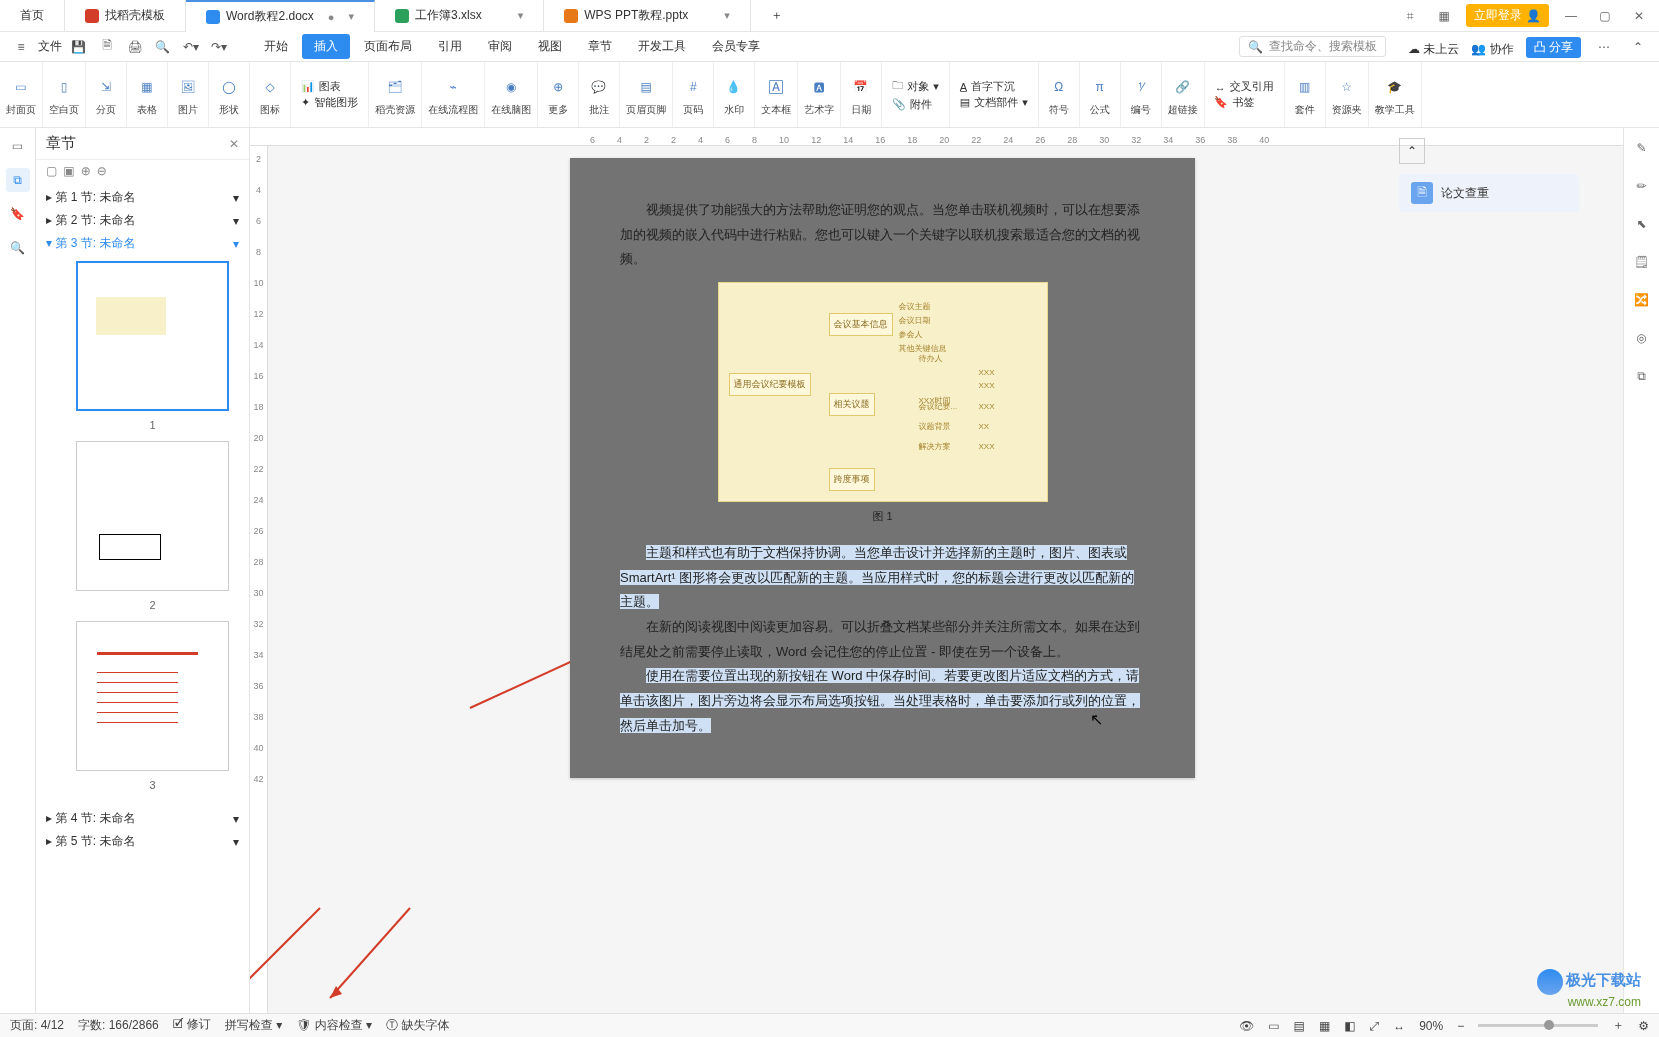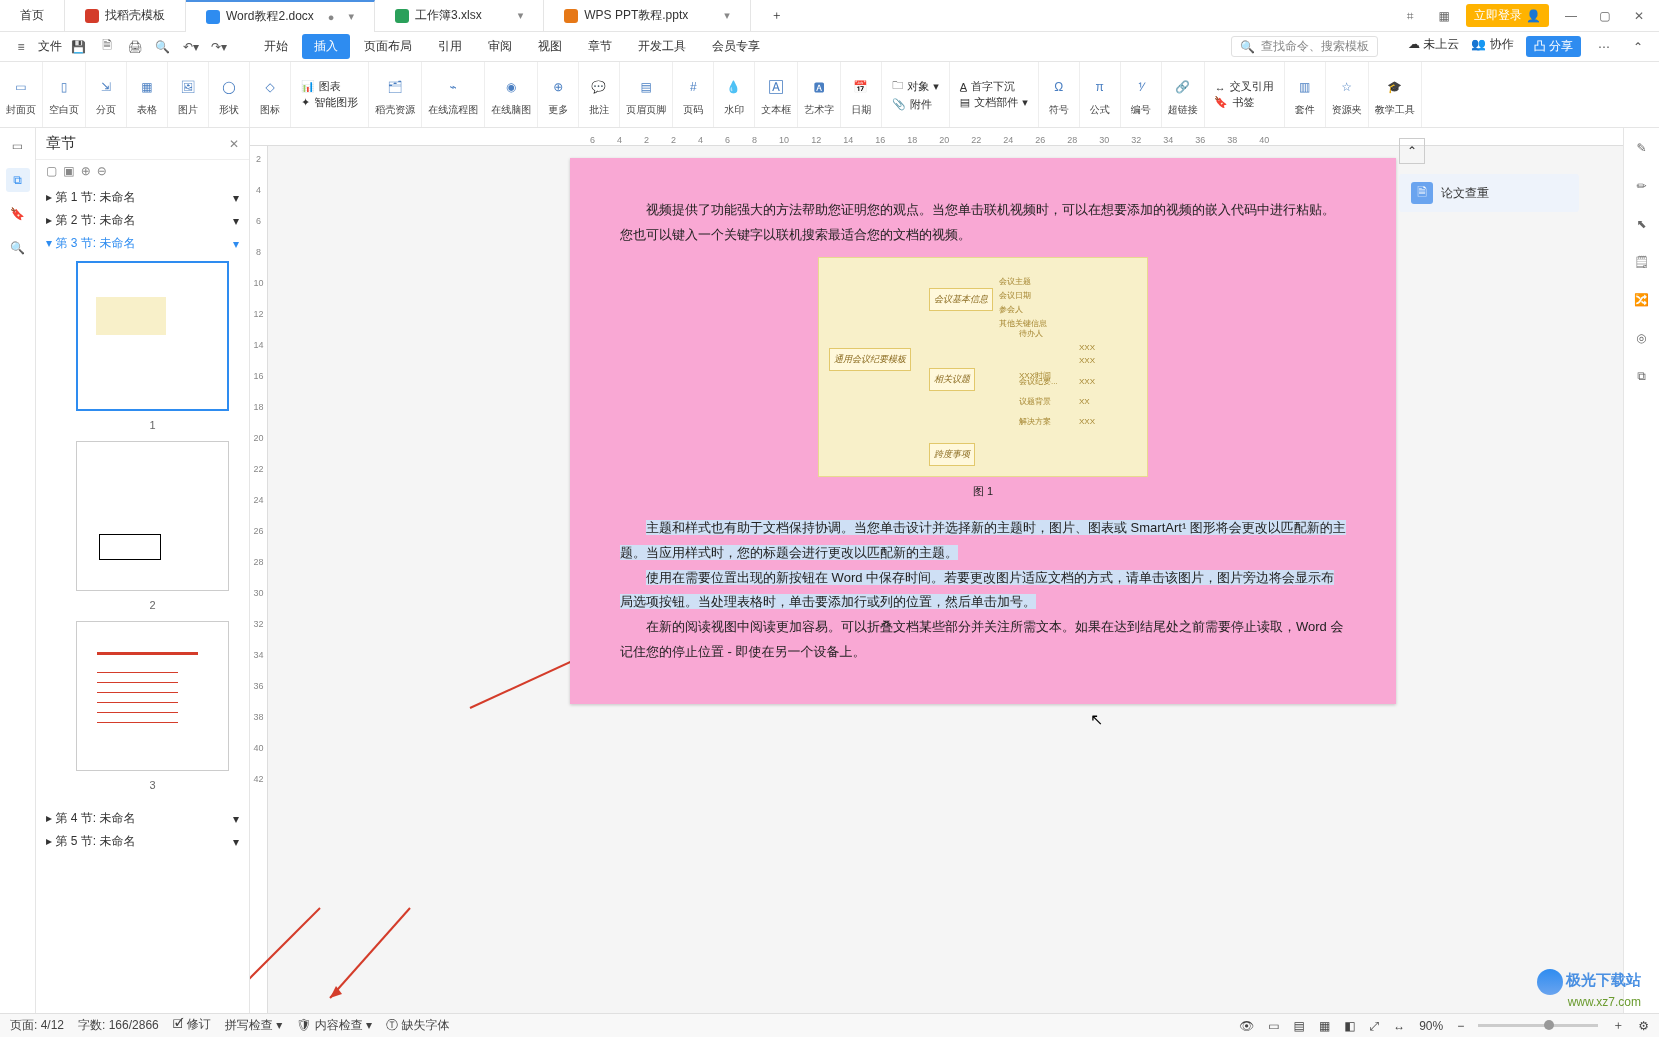--- a/index.html
+++ b/index.html
@@ -18,21 +18,21 @@
 
 
 .qat-row { height:30px; display:flex; align-items:center; padding:0 10px; gap:8px; border-bottom:1px solid #e5e5e5; }
 .qat { display:flex; align-items:center; gap:6px; }
 .qat-btn { width:22px; height:22px; display:flex; align-items:center; justify-content:center; color:#555; }
 .menu-tabs { display:flex; gap:2px; margin-left:14px; align-items:center; }
 .menu-tab { padding:4px 12px; border-radius:3px; cursor:pointer; }
 .menu-tab.active { background:#2e8cf0; color:#fff; }
 .menu-spacer { flex:1; }
 .search-cmd { display:flex; align-items:center; gap:6px; color:#888; border:1px solid #e0e0e0; border-radius:3px; padding:1px 8px; }
-.cloud-area { display:flex; align-items:flex-start; gap:12px; margin-left:22px; }
+.cloud-area { display:flex; align-items:flex-end; gap:12px; margin-left:14px; }
 .share-btn { background:#2e8cf0; color:#fff; padding:2px 8px; border-radius:3px; }
 
 
 .ribbon { height:66px; display:flex; border-bottom:1px solid #e5e5e5; }
 .ribbon-grp { display:flex; flex-direction:column; align-items:center; justify-content:center; padding:4px 6px; border-right:1px solid #eee; gap:2px; }
 .ribbon-grp.wide { padding:4px 10px; }
 .ribbon-icon { width:28px; height:28px; display:flex; align-items:center; justify-content:center; color:#4a7fc2; }
 .ribbon-label { font-size:10px; color:#444; white-space:nowrap; }
 .ribbon-stack { display:flex; flex-direction:column; gap:1px; font-size:11px; }
 .ribbon-row { display:flex; align-items:center; gap:4px; }
@@ -55,25 +55,25 @@
 .sec-item.active { color:#2e8cf0; }
 .thumbs { padding:6px 20px 6px 40px; }
 .thumb { border:1px solid #ccc; margin-bottom:8px; position:relative; background:#fff; }
 .thumb.active { border:2px solid #2e8cf0; }
 .thumb-num { text-align:center; font-size:11px; color:#666; margin-bottom:10px; }
 
 
 .canvas-wrap { flex:1; background:#f5f5f5; position:relative; overflow:hidden; }
 .hruler { height:18px; background:#fff; border-bottom:1px solid #ddd; display:flex; align-items:flex-end; font-size:9px; color:#888; padding-left:340px; gap:22px; }
 .vruler { position:absolute; left:0; top:18px; bottom:0; width:18px; background:#fff; border-right:1px solid #ddd; display:flex; flex-direction:column; align-items:center; font-size:9px; color:#888; padding-top:8px; gap:21px; }
-.page { position:absolute; left:320px; top:30px; width:826px; background:#f9a8d4; box-shadow:0 1px 3px rgba(0,0,0,.2); padding:40px 50px; line-height:1.9; font-size:13px; color:#222; }
+.page { position:absolute; left:320px; top:30px; width:625px; background:#737373; box-shadow:0 1px 3px rgba(0,0,0,.2); padding:40px 50px; line-height:1.9; font-size:13px; color:#222; }
 .page p { text-indent:2em; }
 .sel { background:#cfe0f5; }
 .mindmap { width:330px; height:220px; background:#f8f0c9; border:1px solid #e8d98f; margin:10px auto 4px; position:relative; }
-.mm-box { position:absolute; background:#fff8db; border:1px solid #e2c86b; font-size:9px; padding:2px 4px; color:#8a6a1f;font-style:italic; }
+.mm-box { position:absolute; background:#fff8db; border:1px solid #e2c86b; font-size:9px; padding:2px 4px; color:#8a6a1f; }
 .mm-text { position:absolute; font-size:8px; color:#a68733; }
 .figcap { text-align:center; font-size:11px; margin-bottom:14px; }
 .arrow { position:absolute; pointer-events:none; }
 .cursor-arrow { position:absolute; left:840px; top:582px; font-size:16px; color:#000; }
 
 
 .right-pin { position:absolute; right:44px; top:10px; width:180px; }
 .pin-box { width:26px; height:26px; border:1px solid #ccc; display:flex; align-items:center; justify-content:center; margin-bottom:10px; }
 .task-btn { display:flex; align-items:center; gap:8px; background:#eef3fb; padding:8px 12px; border-radius:3px; }
 .task-btn .ic { width:22px; height:22px; background:#6aa4ef; border-radius:3px; display:flex; align-items:center; justify-content:center; color:#fff; }
@@ -452,22 +452,22 @@
         <div class="mm-text" style="left:260px;top:95px">XXX</div>
         <div class="mm-text" style="left:200px;top:116px">会议纪要...</div>
         <div class="mm-text" style="left:260px;top:116px">XXX</div>
         <div class="mm-text" style="left:200px;top:136px">议题背景</div>
         <div class="mm-text" style="left:260px;top:136px">XX</div>
         <div class="mm-text" style="left:200px;top:156px">解决方案</div>
         <div class="mm-text" style="left:260px;top:156px">XXX</div>
       </div>
       <div class="figcap">图 1</div>
       <p><span class="sel">主题和样式也有助于文档保持协调。当您单击设计并选择新的主题时，图片、图表或 SmartArt¹ 图形将会更改以匹配新的主题。当应用样式时，您的标题会进行更改以匹配新的主题。</span></p>
+      <p>在新的阅读视图中阅读更加容易。可以折叠文档某些部分并关注所需文本。如果在达到结尾处之前需要停止读取，Word 会记住您的停止位置 - 即使在另一个设备上。</p>
       <p><span class="sel">使用在需要位置出现的新按钮在 Word 中保存时间。若要更改图片适应文档的方式，请单击该图片，图片旁边将会显示布局选项按钮。当处理表格时，单击要添加行或列的位置，然后单击加号。</span></p>
-      <p>在新的阅读视图中阅读更加容易。可以折叠文档某些部分并关注所需文本。如果在达到结尾处之前需要停止读取，Word 会记住您的停止位置 - 即使在另一个设备上。</p>
     </div>
 
     <span class="cursor-arrow">↖</span>
 
     <div class="right-pin">
       <div class="pin-box">
           <span>⌃</span>
         </div>
       <div class="task-btn">
         <span class="ic">🗎</span>

